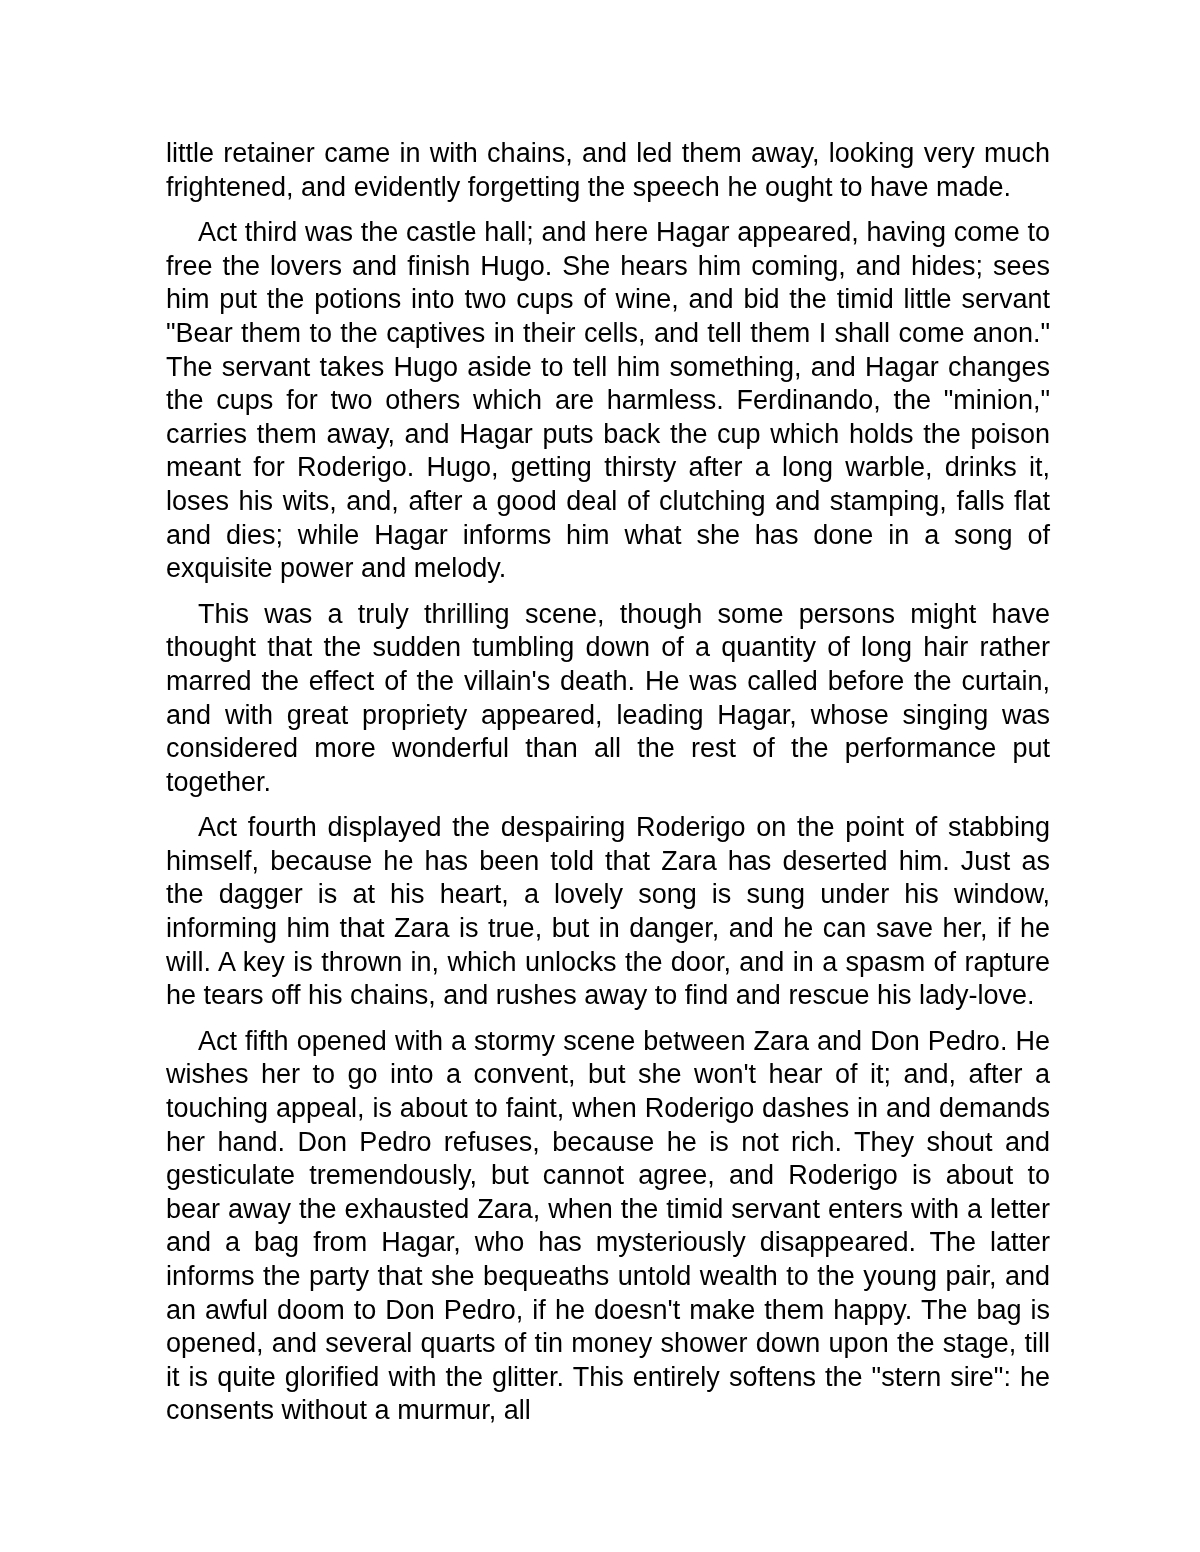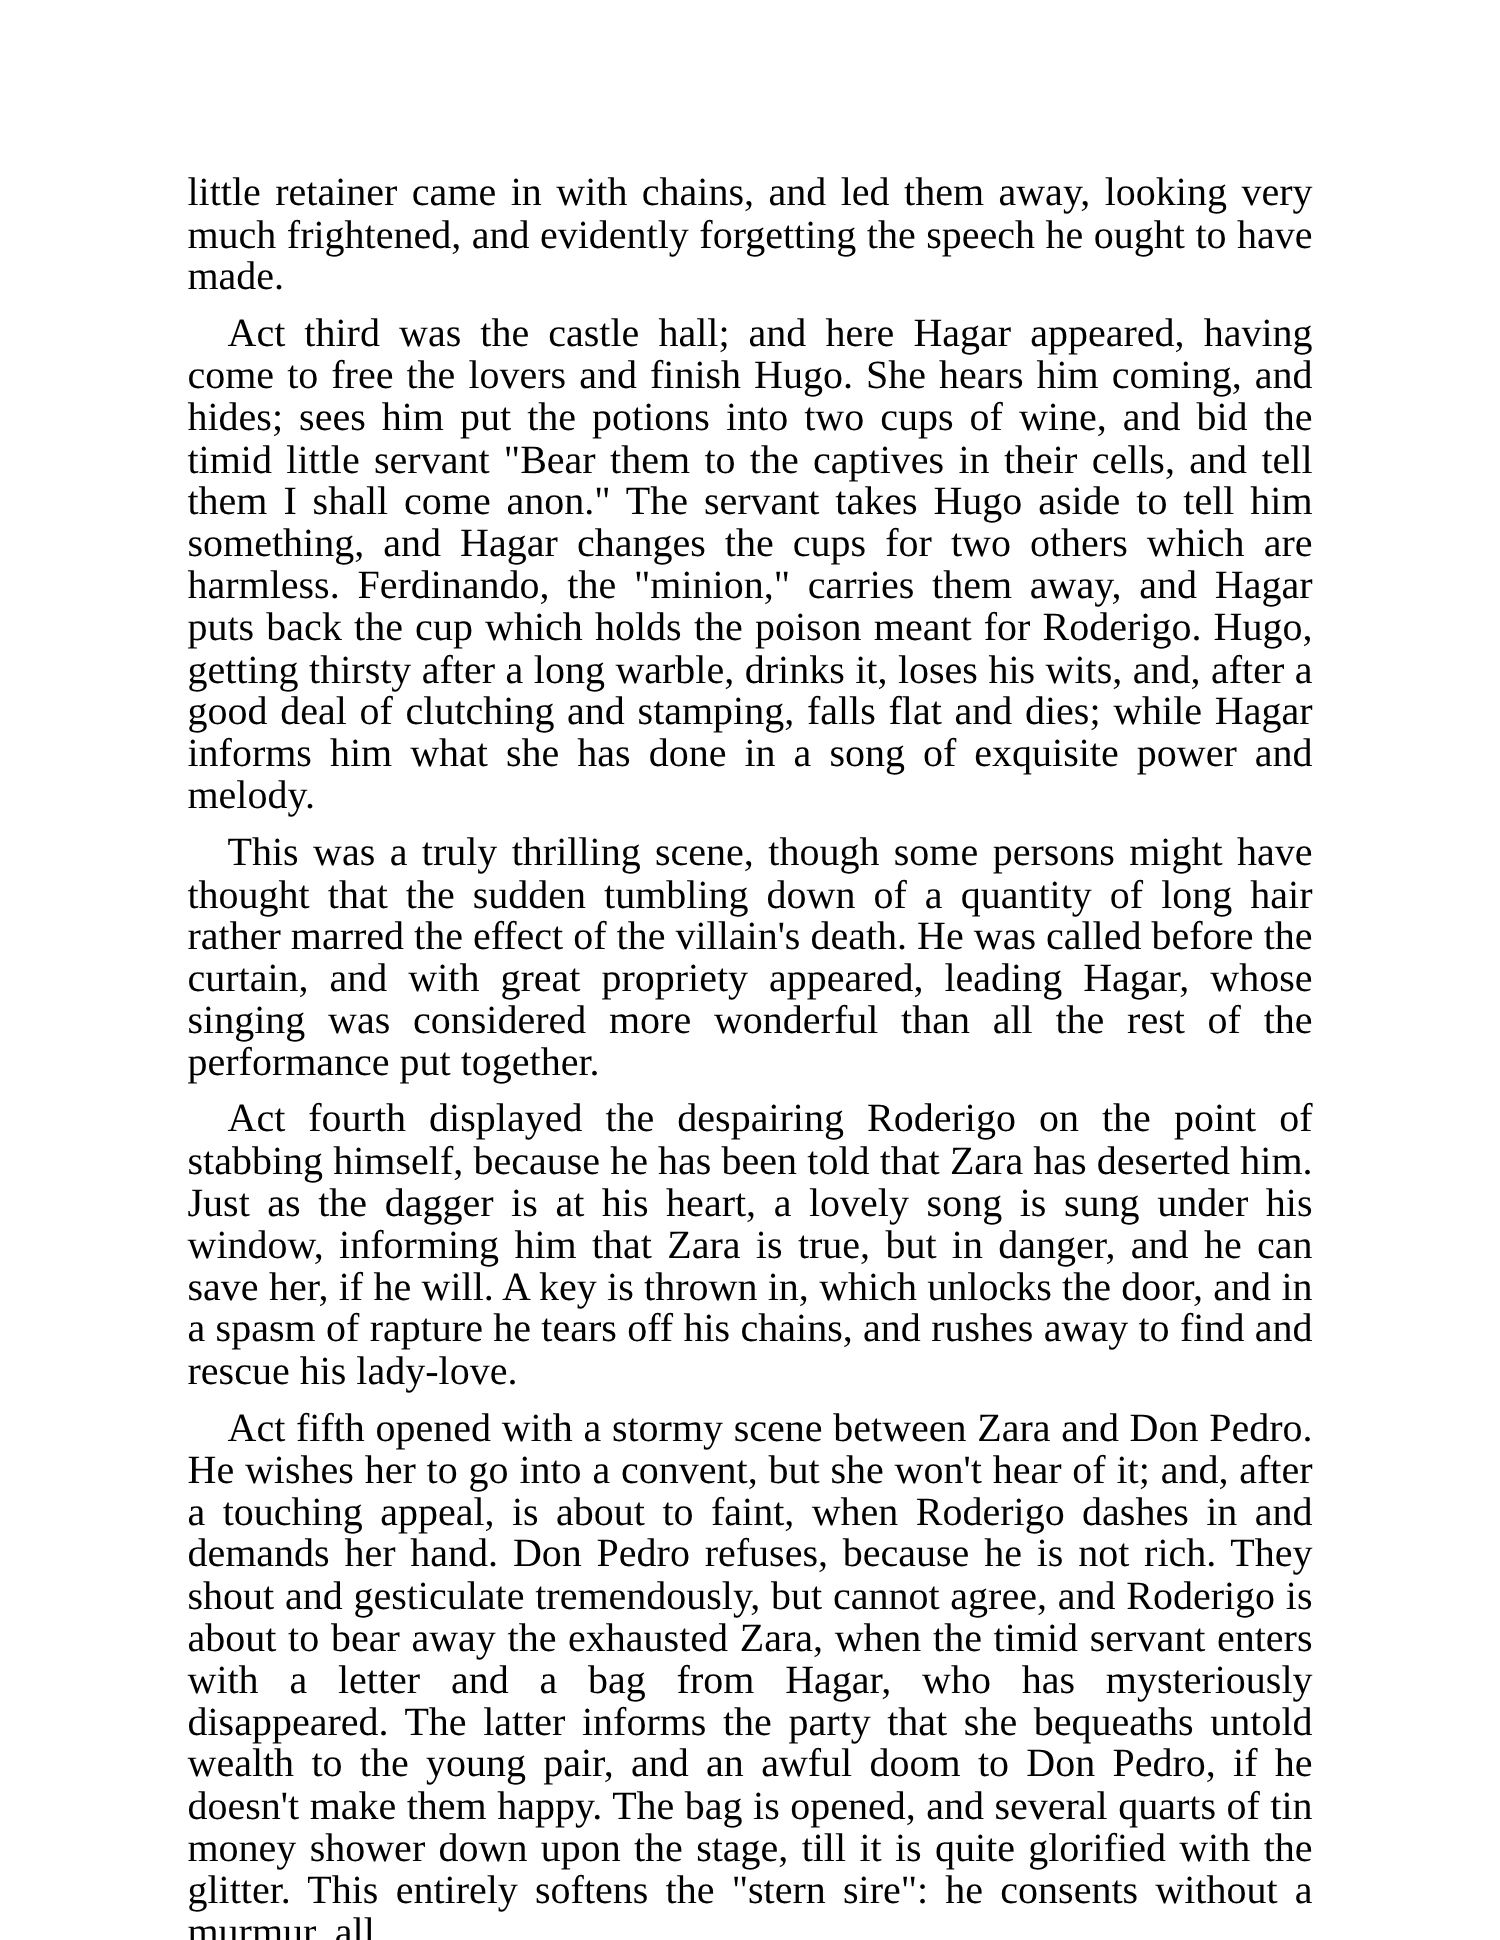--- a/index.html
+++ b/index.html
@@ -14,23 +14,23 @@
     overflow: hidden;
   }
   .page {
     position: absolute;
     left: 150px;
     top: 137px;
     width: 900px;
     color: #000000;
   }
   .page p {
-    margin: 0 0 12px 0;
-    font-family: Liberation Serif, serif;
-    font-size: 32px;
+    margin: 0 0 12px 16px;
+    font-family: Liberation Sans, sans-serif;
+    font-size: 27px;
     line-height: 33.6px;
     text-align: justify;
     text-indent: 32px;
     color: #000000;
   }
   .page p.continuation {
     text-indent: 0;
   }
 </style>
 </head>

